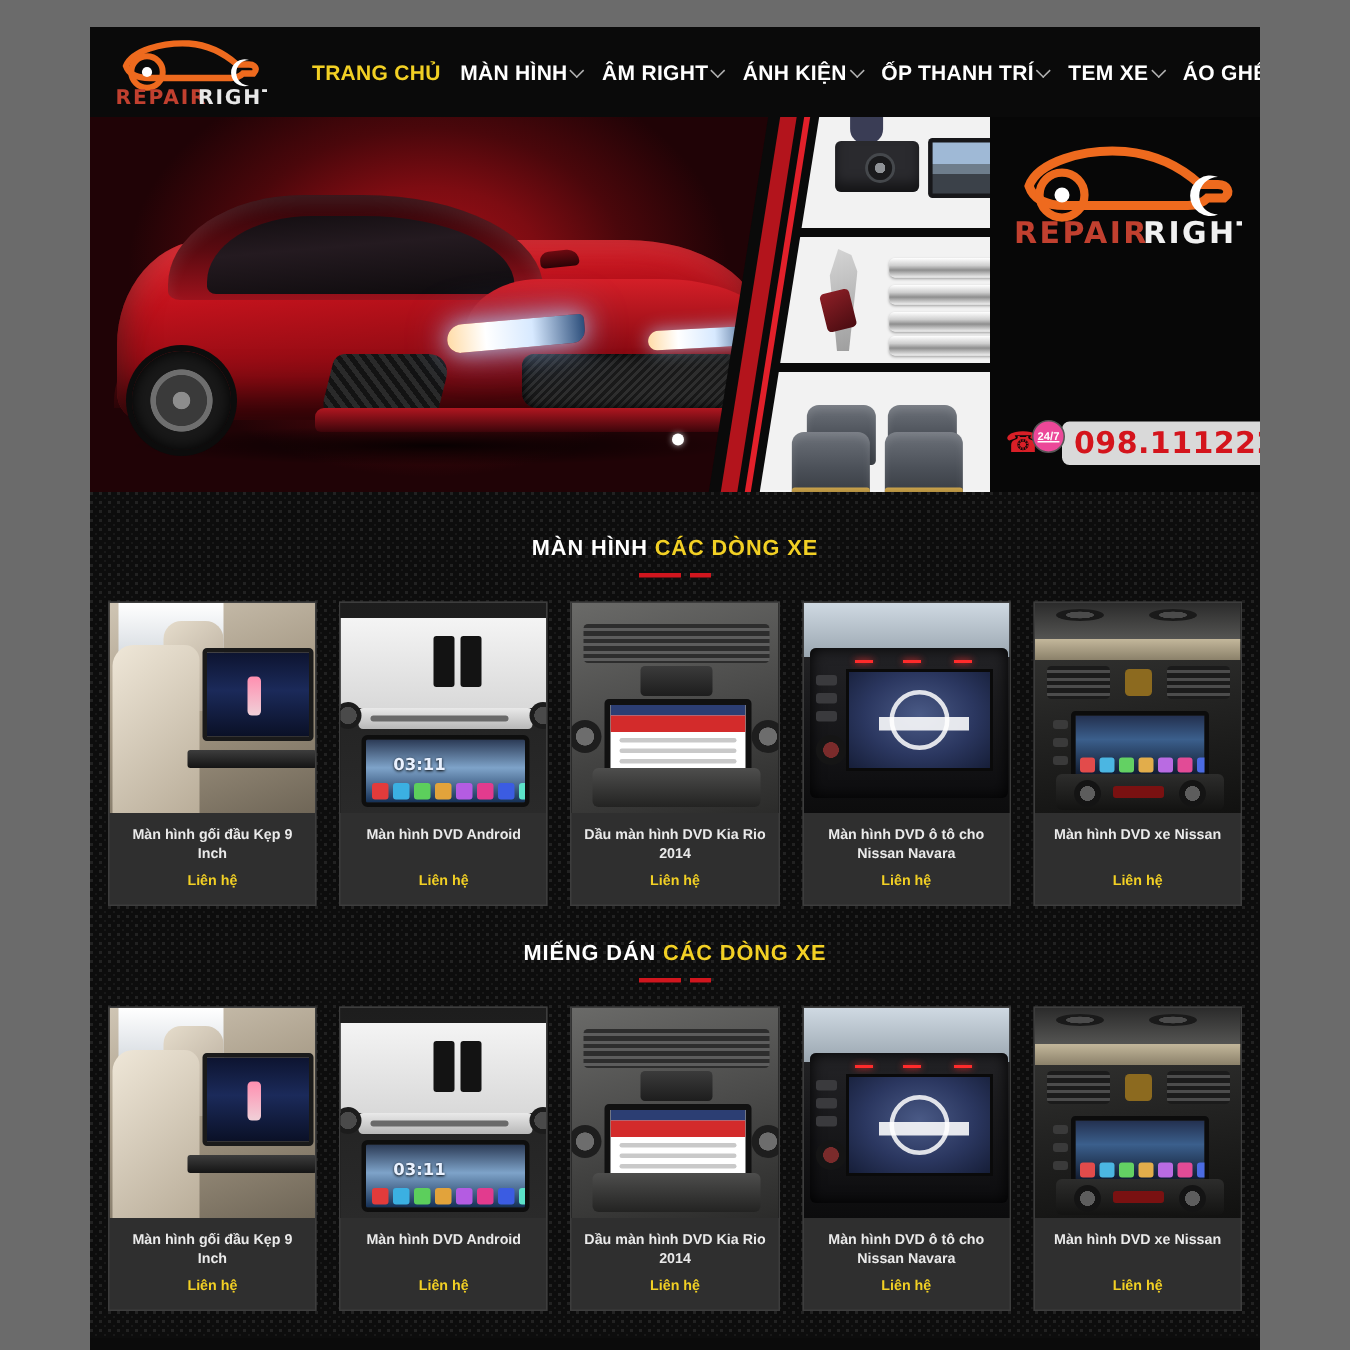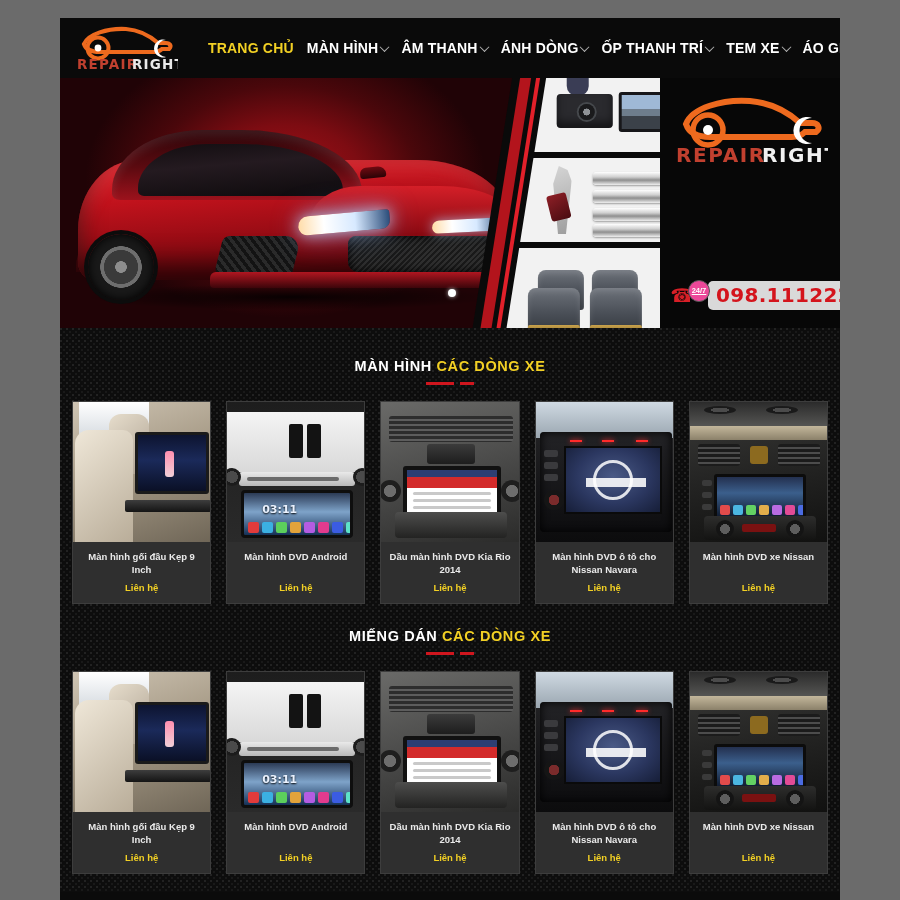--- a/index.html
+++ b/index.html
@@ -520,25 +520,25 @@
 
     <div class="nav">
       <div class="nav-item active">
         <span>TRANG CHỦ</span>
       </div>
       <div class="nav-item">
         <span>MÀN HÌNH</span>
         <span class="caret"></span>
       </div>
       <div class="nav-item">
-        <span>ÂM THANH</span>
+        <span>ÂM RIGHT</span>
         <span class="caret"></span>
       </div>
       <div class="nav-item">
-        <span>ÁNH DÒNG</span>
+        <span>ÁNH KIỆN</span>
         <span class="caret"></span>
       </div>
       <div class="nav-item">
         <span>ỐP THANH TRÍ</span>
         <span class="caret"></span>
       </div>
       <div class="nav-item">
         <span>TEM XE</span>
         <span class="caret"></span>
       </div>

